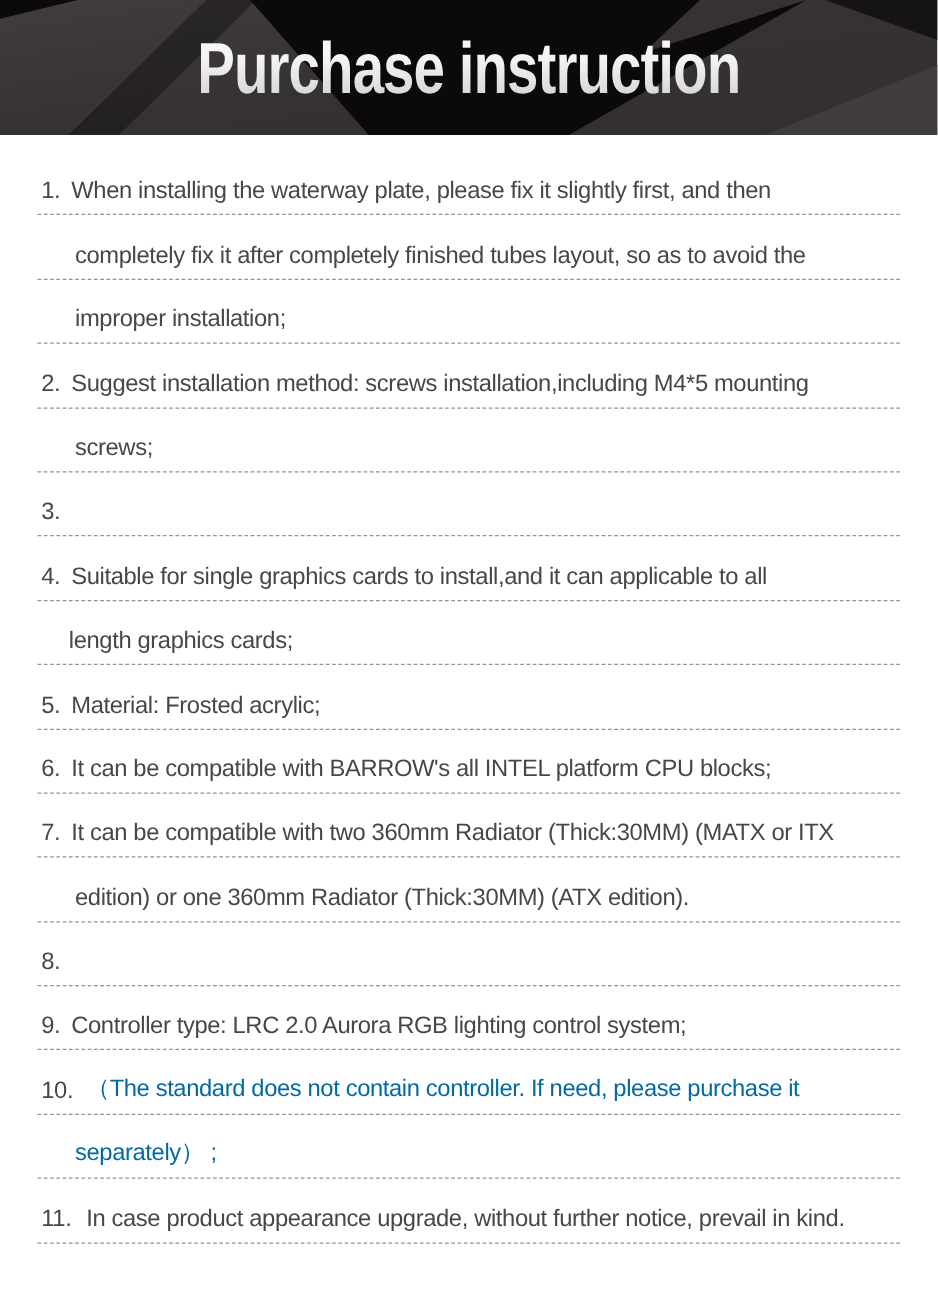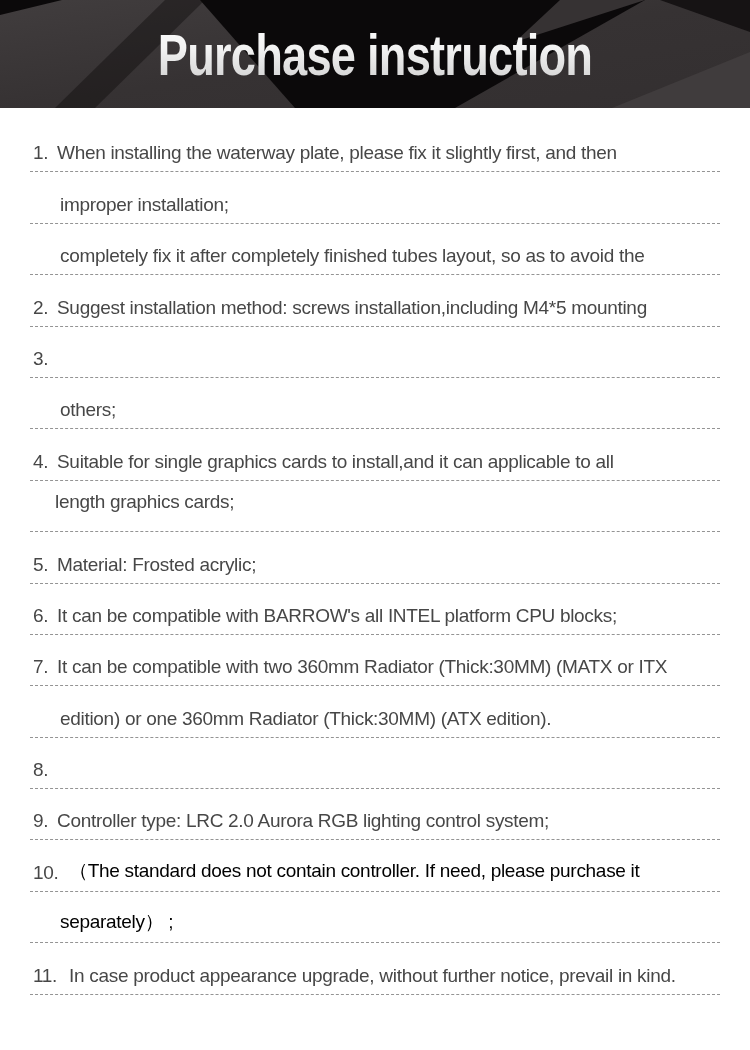--- a/index.html
+++ b/index.html
@@ -72,24 +72,23 @@
     flex: none;
   }
   .line .num.wide {
     min-width: 36px;
   }
   .line.cont {
     padding-left: 30px;
   }
   .line.cont-sm {
     padding-left: 25px;
-    align-items: center;
   }
   .txt.red {
-    color: #000000;
+    color: #0369a1;
   }
 </style>
 </head>
 <body>
 
 <div class="header">
   <svg class="banner-bg" width="750" height="108" viewBox="0 0 750 108" preserveAspectRatio="none" aria-hidden="true">
     <defs>
       <linearGradient id="gBase" x1="0" y1="0" x2="1" y2="1">
         <stop offset="0" stop-color="#413d3e"></stop>
@@ -115,36 +114,36 @@
   <h1>Purchase instruction</h1>
 </div>
 
 <div class="list-wrap">
 
   <div class="line">
     <span class="num">1.</span>
     <span class="txt">When installing the waterway plate, please fix it slightly first, and then</span>
   </div>
   <div class="line cont">
-    <span class="txt">improper installation;</span>
+    <span class="txt">completely fix it after completely finished tubes layout, so as to avoid the</span>
   </div>
   <div class="line cont">
-    <span class="txt">completely fix it after completely finished tubes layout, so as to avoid the</span>
+    <span class="txt">improper installation;</span>
   </div>
 
   <div class="line">
     <span class="num">2.</span>
     <span class="txt">Suggest installation method: screws installation,including M4*5 mounting</span>
   </div>
+  <div class="line cont">
+    <span class="txt">screws;</span>
+  </div>
 
   <div class="line">
     <span class="num">3.</span>
-  </div>
-  <div class="line cont">
-    <span class="txt">others;</span>
   </div>
 
   <div class="line">
     <span class="num">4.</span>
     <span class="txt">Suitable for single graphics cards to install,and it can applicable to all</span>
   </div>
   <div class="line cont-sm">
     <span class="txt">length graphics cards;</span>
   </div>
 

